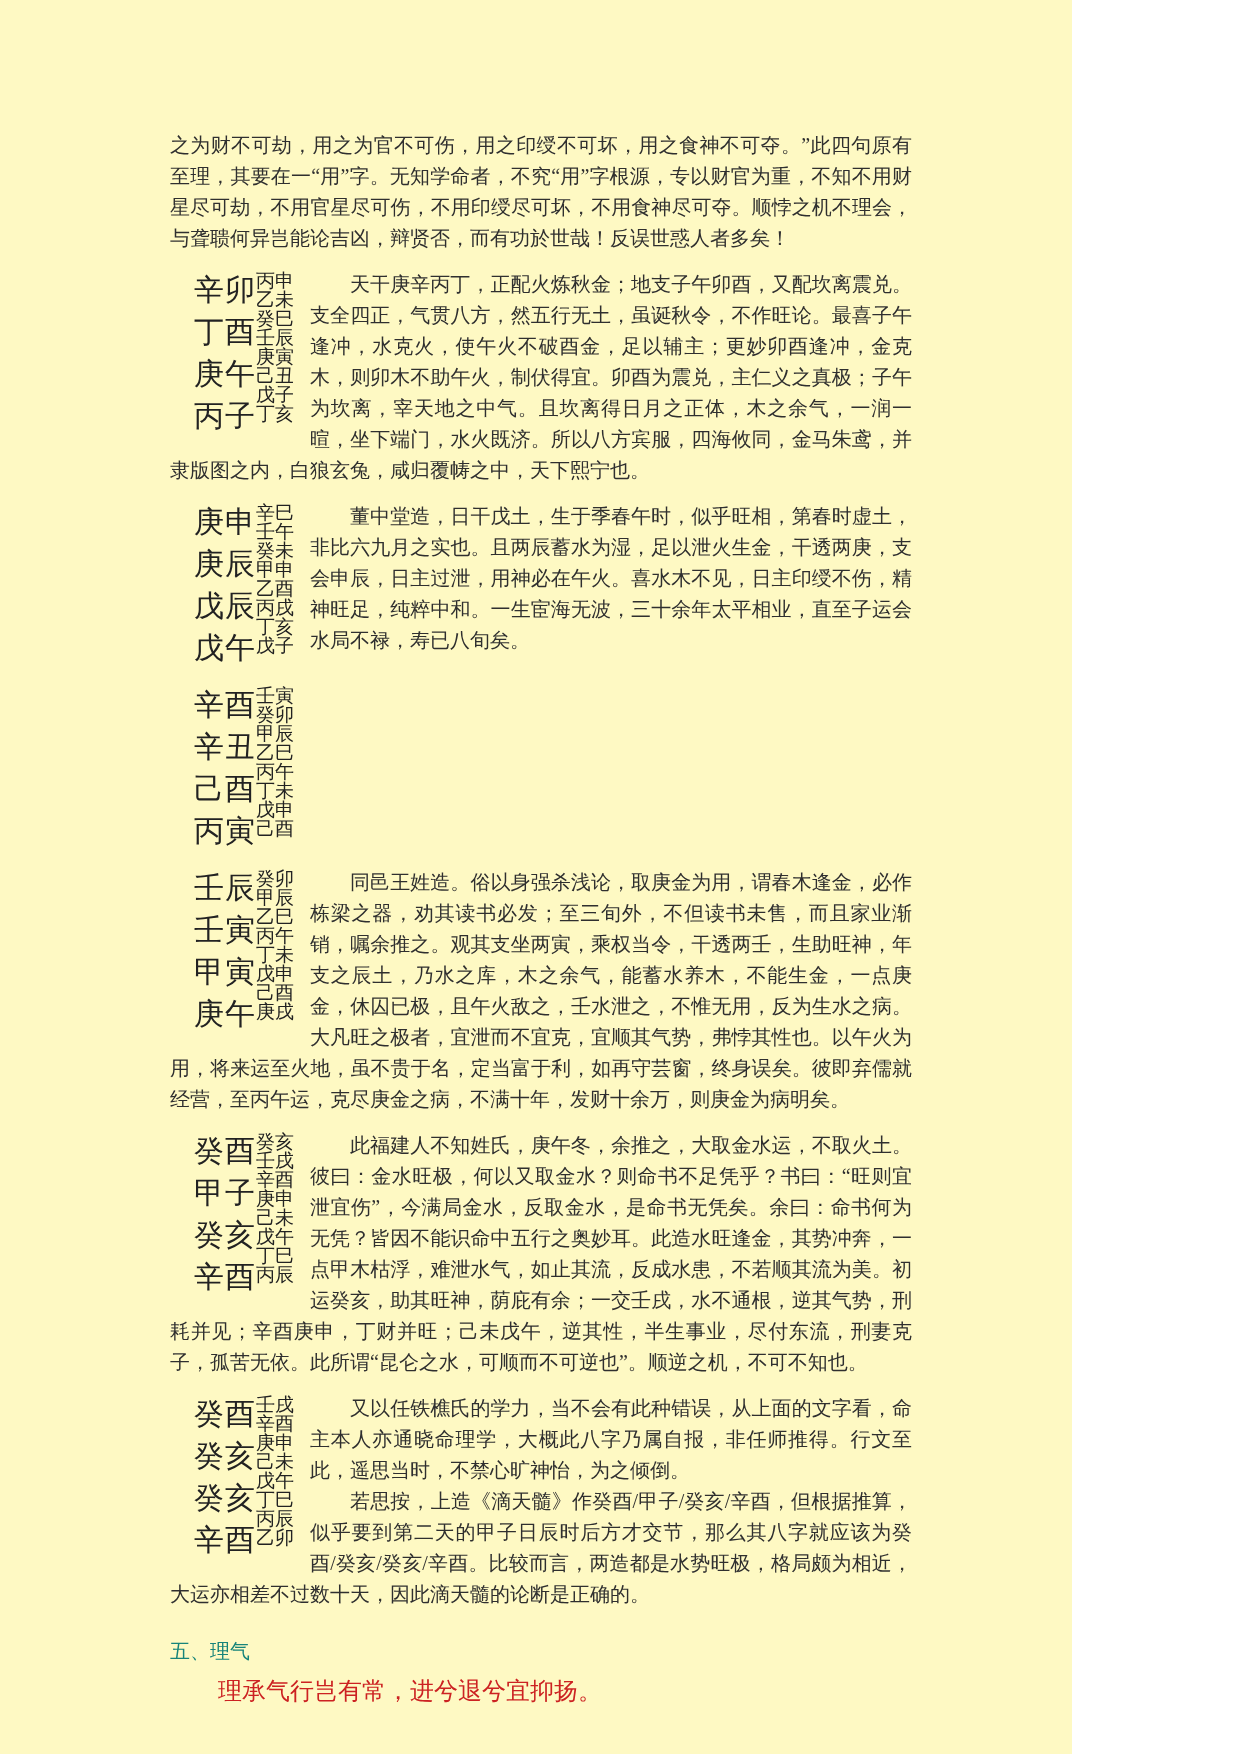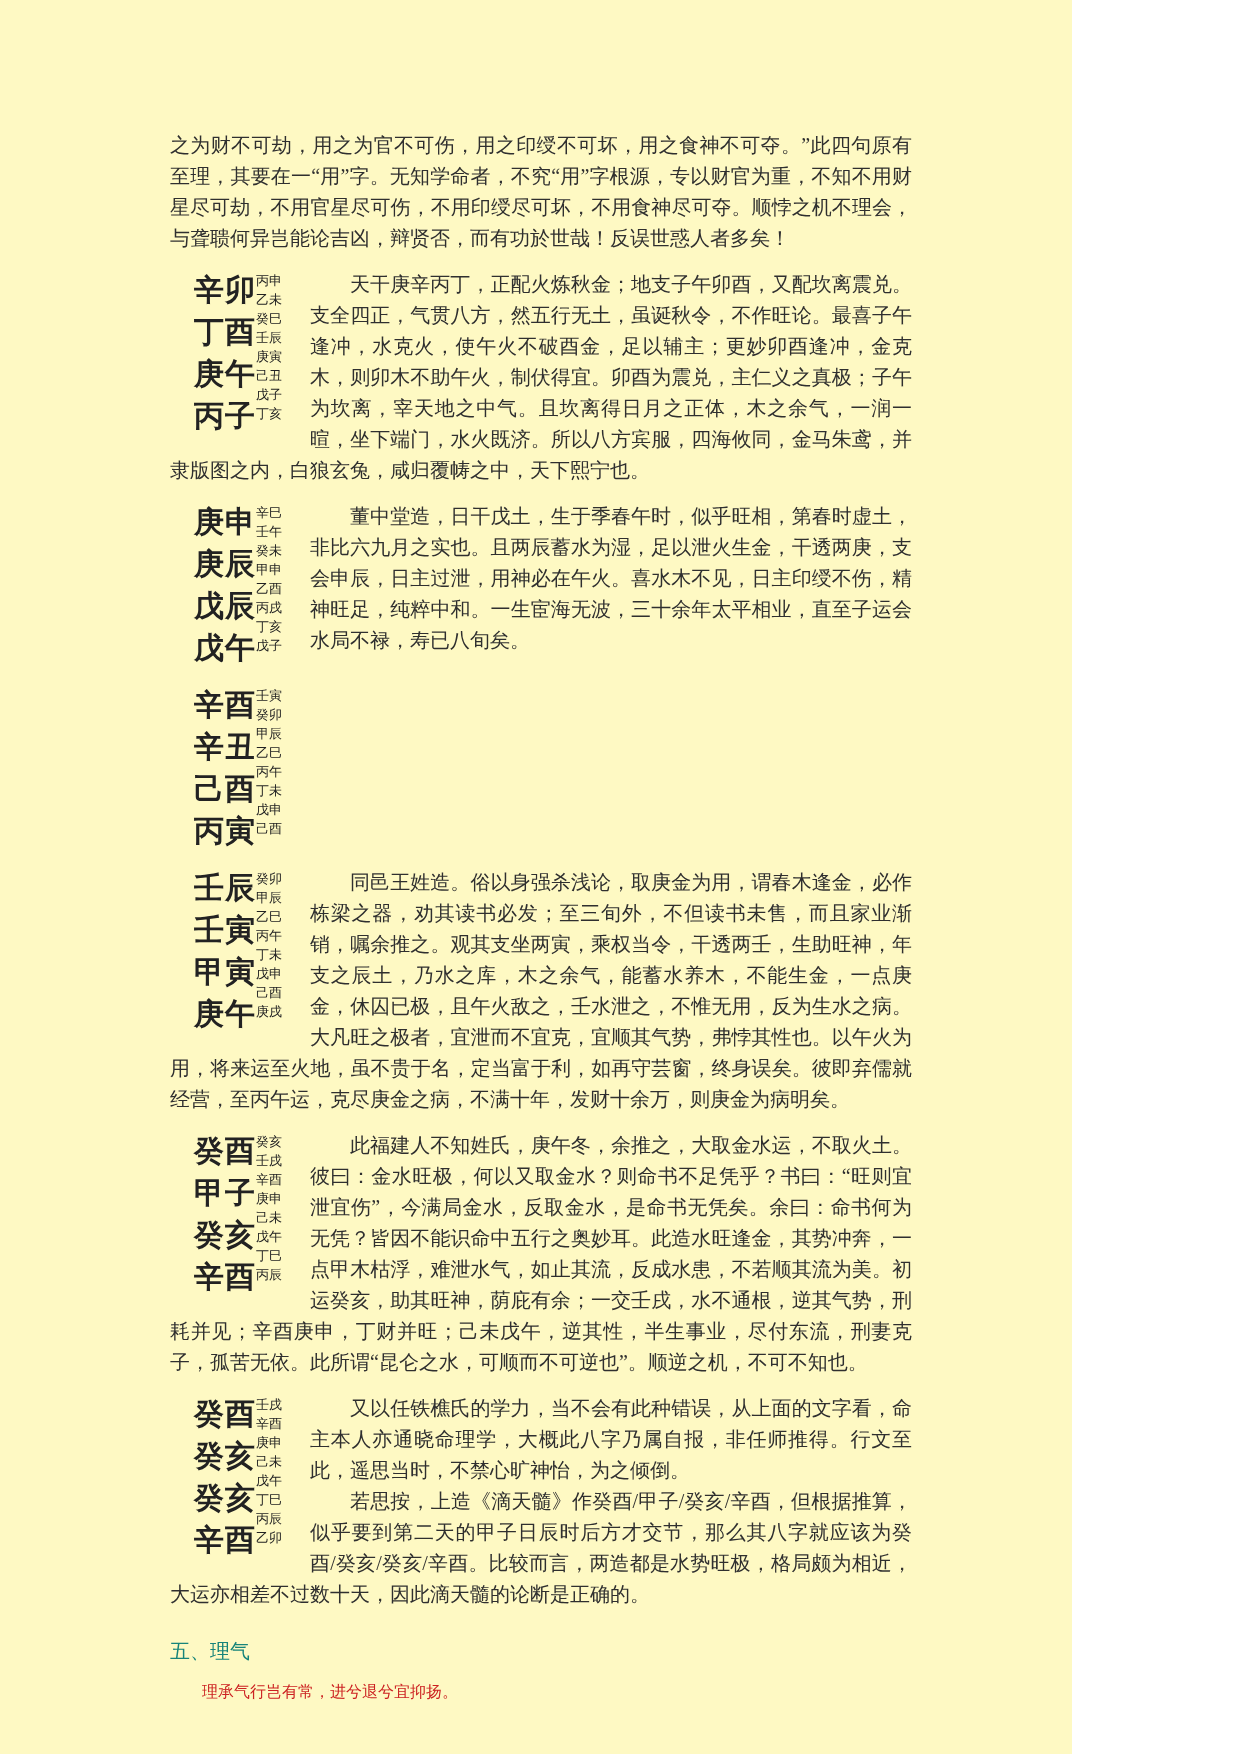--- a/index.html
+++ b/index.html
@@ -30,51 +30,50 @@
   .pillar-block {
     float: left;
     width: 140px;
     display: flex;
     align-items: flex-start;
   }
   .big-col {
     width: 86px;
     padding-left: 24px;
     box-sizing: border-box;
-    font-weight: bold;
   }
   .big-pillar {
     font-size: 30px;
     line-height: 42px;
     letter-spacing: 1px;
     color: #222222;
     white-space: nowrap;
   }
   .small-col {
     width: 44px;
     padding-top: 2px;
   }
   .small-pillar {
-    font-size: 13px;
+    font-size: 19px;
     line-height: 19px;
     color: #222222;
     white-space: nowrap;
   }
   .case .para { margin-top: 0; }
   .case .para + .para { margin-top: 0; }
   .section-heading {
     margin: 26px 0 0 0;
     font-size: 20px;
     font-weight: normal;
     color: #17847a;
     line-height: 30px;
   }
   .red-quote {
     margin: 10px 0 0 0;
-    font-size: 16px;
+    font-size: 24px;
     line-height: 31px;
     color: #cc2222;
     text-indent: 2em;
     text-align: justify;
   }
 </style>
 </head>
 <body>
 
 <div class="page">

